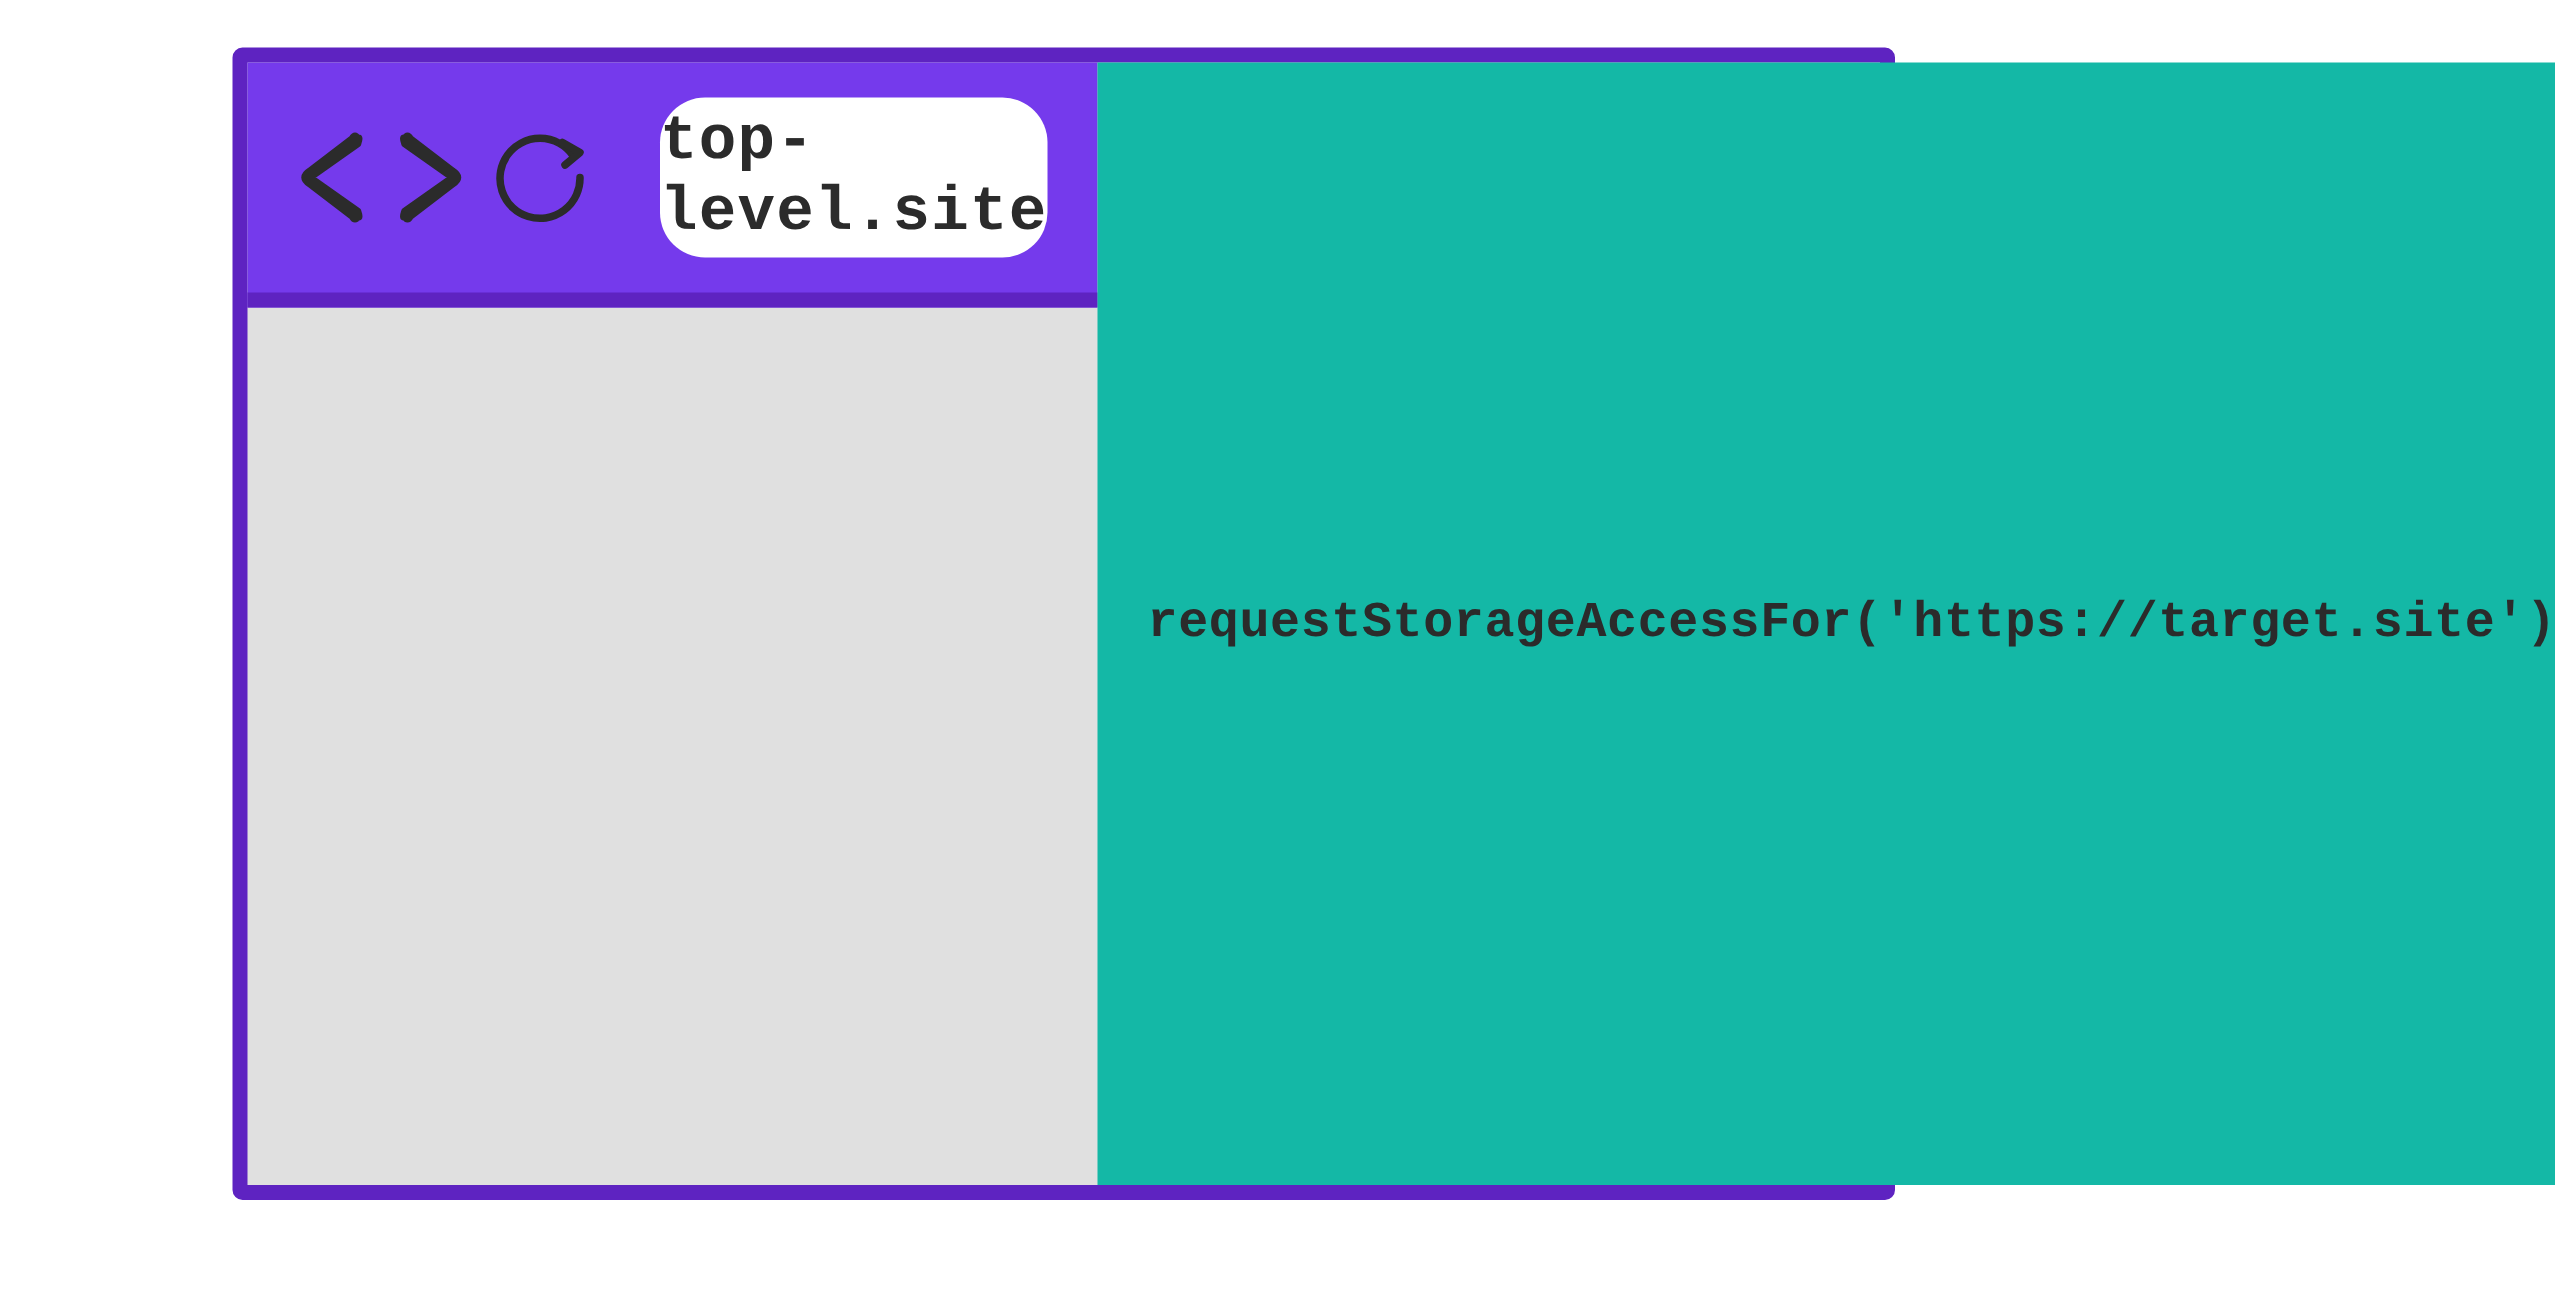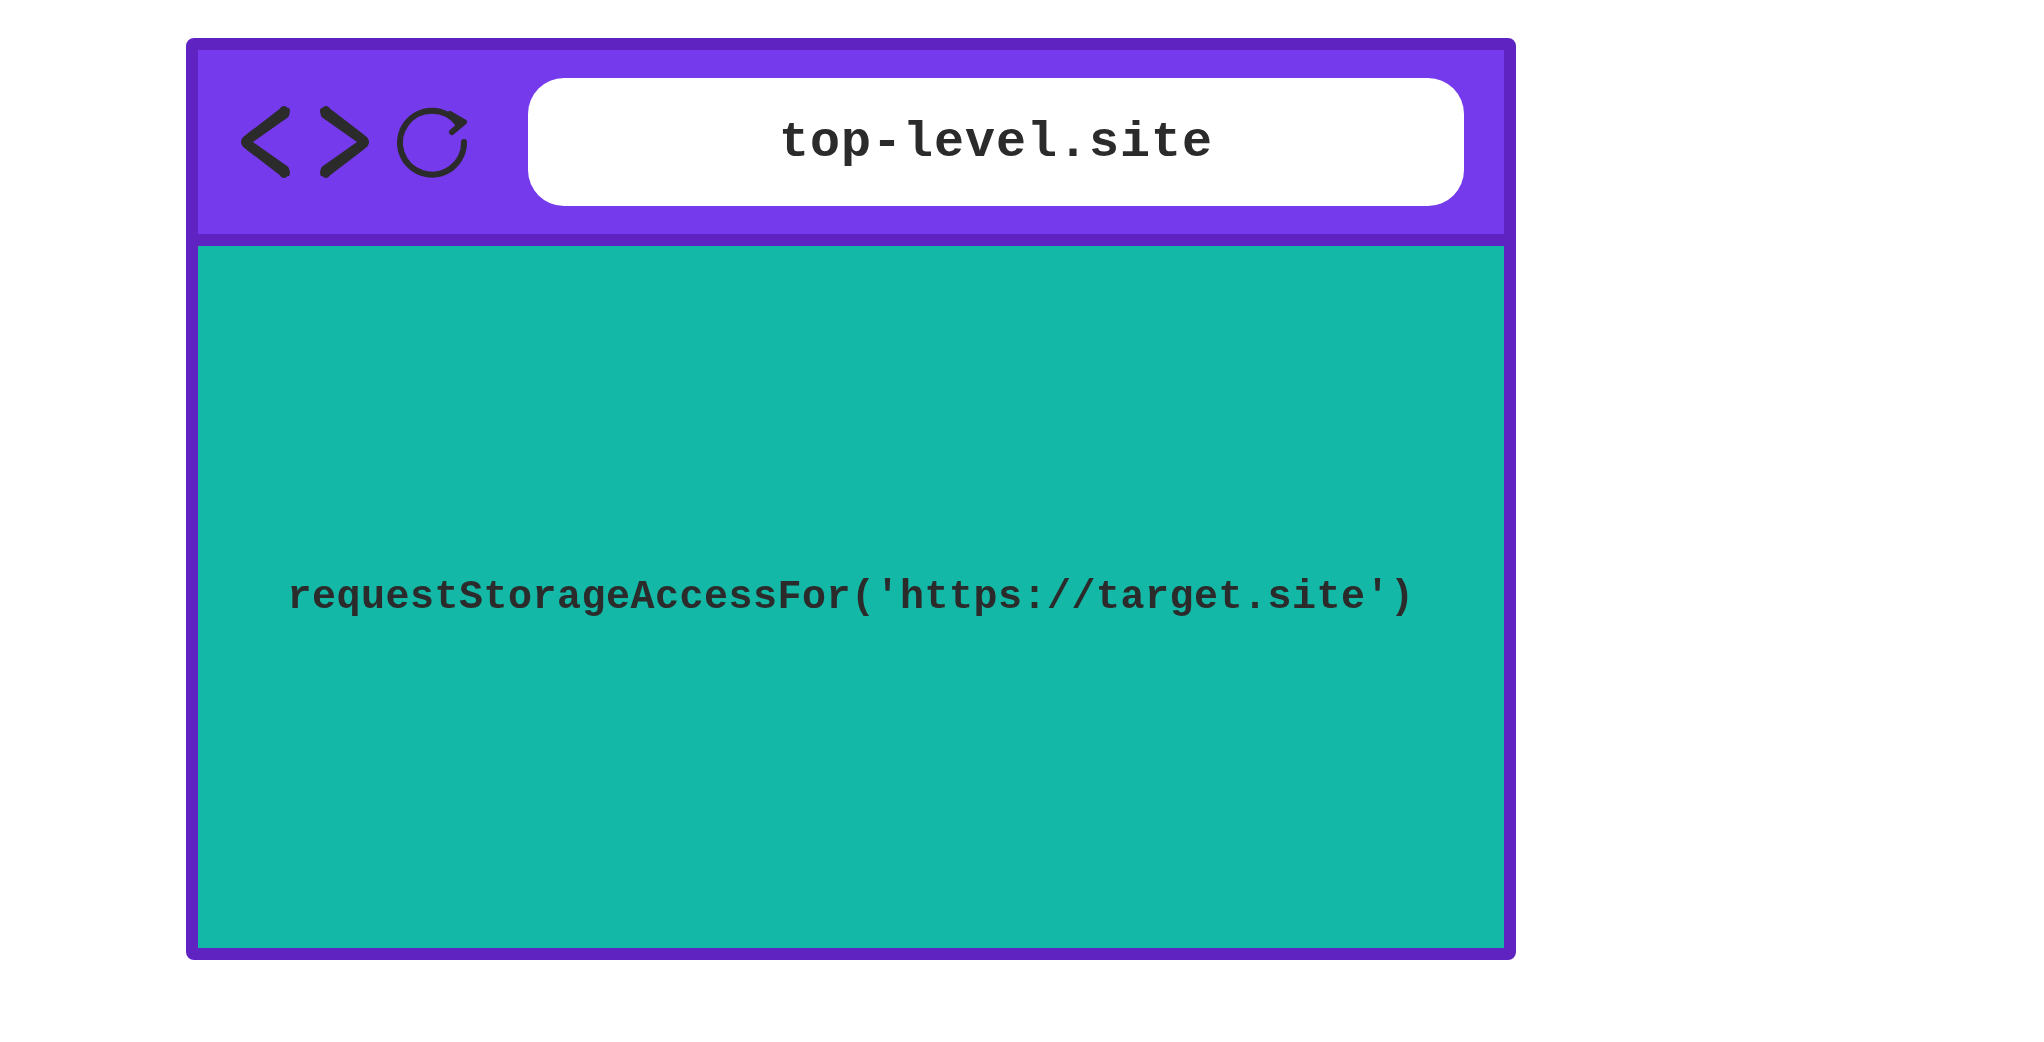--- a/index.html
+++ b/index.html
@@ -17,21 +17,21 @@
     .browser-window {
       position: absolute;
       left: 186px;
       top: 38px;
       width: 1330px;
       height: 922px;
       border: 12px solid #5e23c1;
       border-radius: 8px;
       background: #e0e0e0;
       display: flex;
-      flex-direction: column;
+      flex-direction: row;
     }
     .browser-toolbar {
       background: #753aec;
       height: 196px;
       display: flex;
       align-items: center;
       padding: 0 40px;
       gap: 24px;
       border-bottom: 12px solid #5e23c1;
     }

